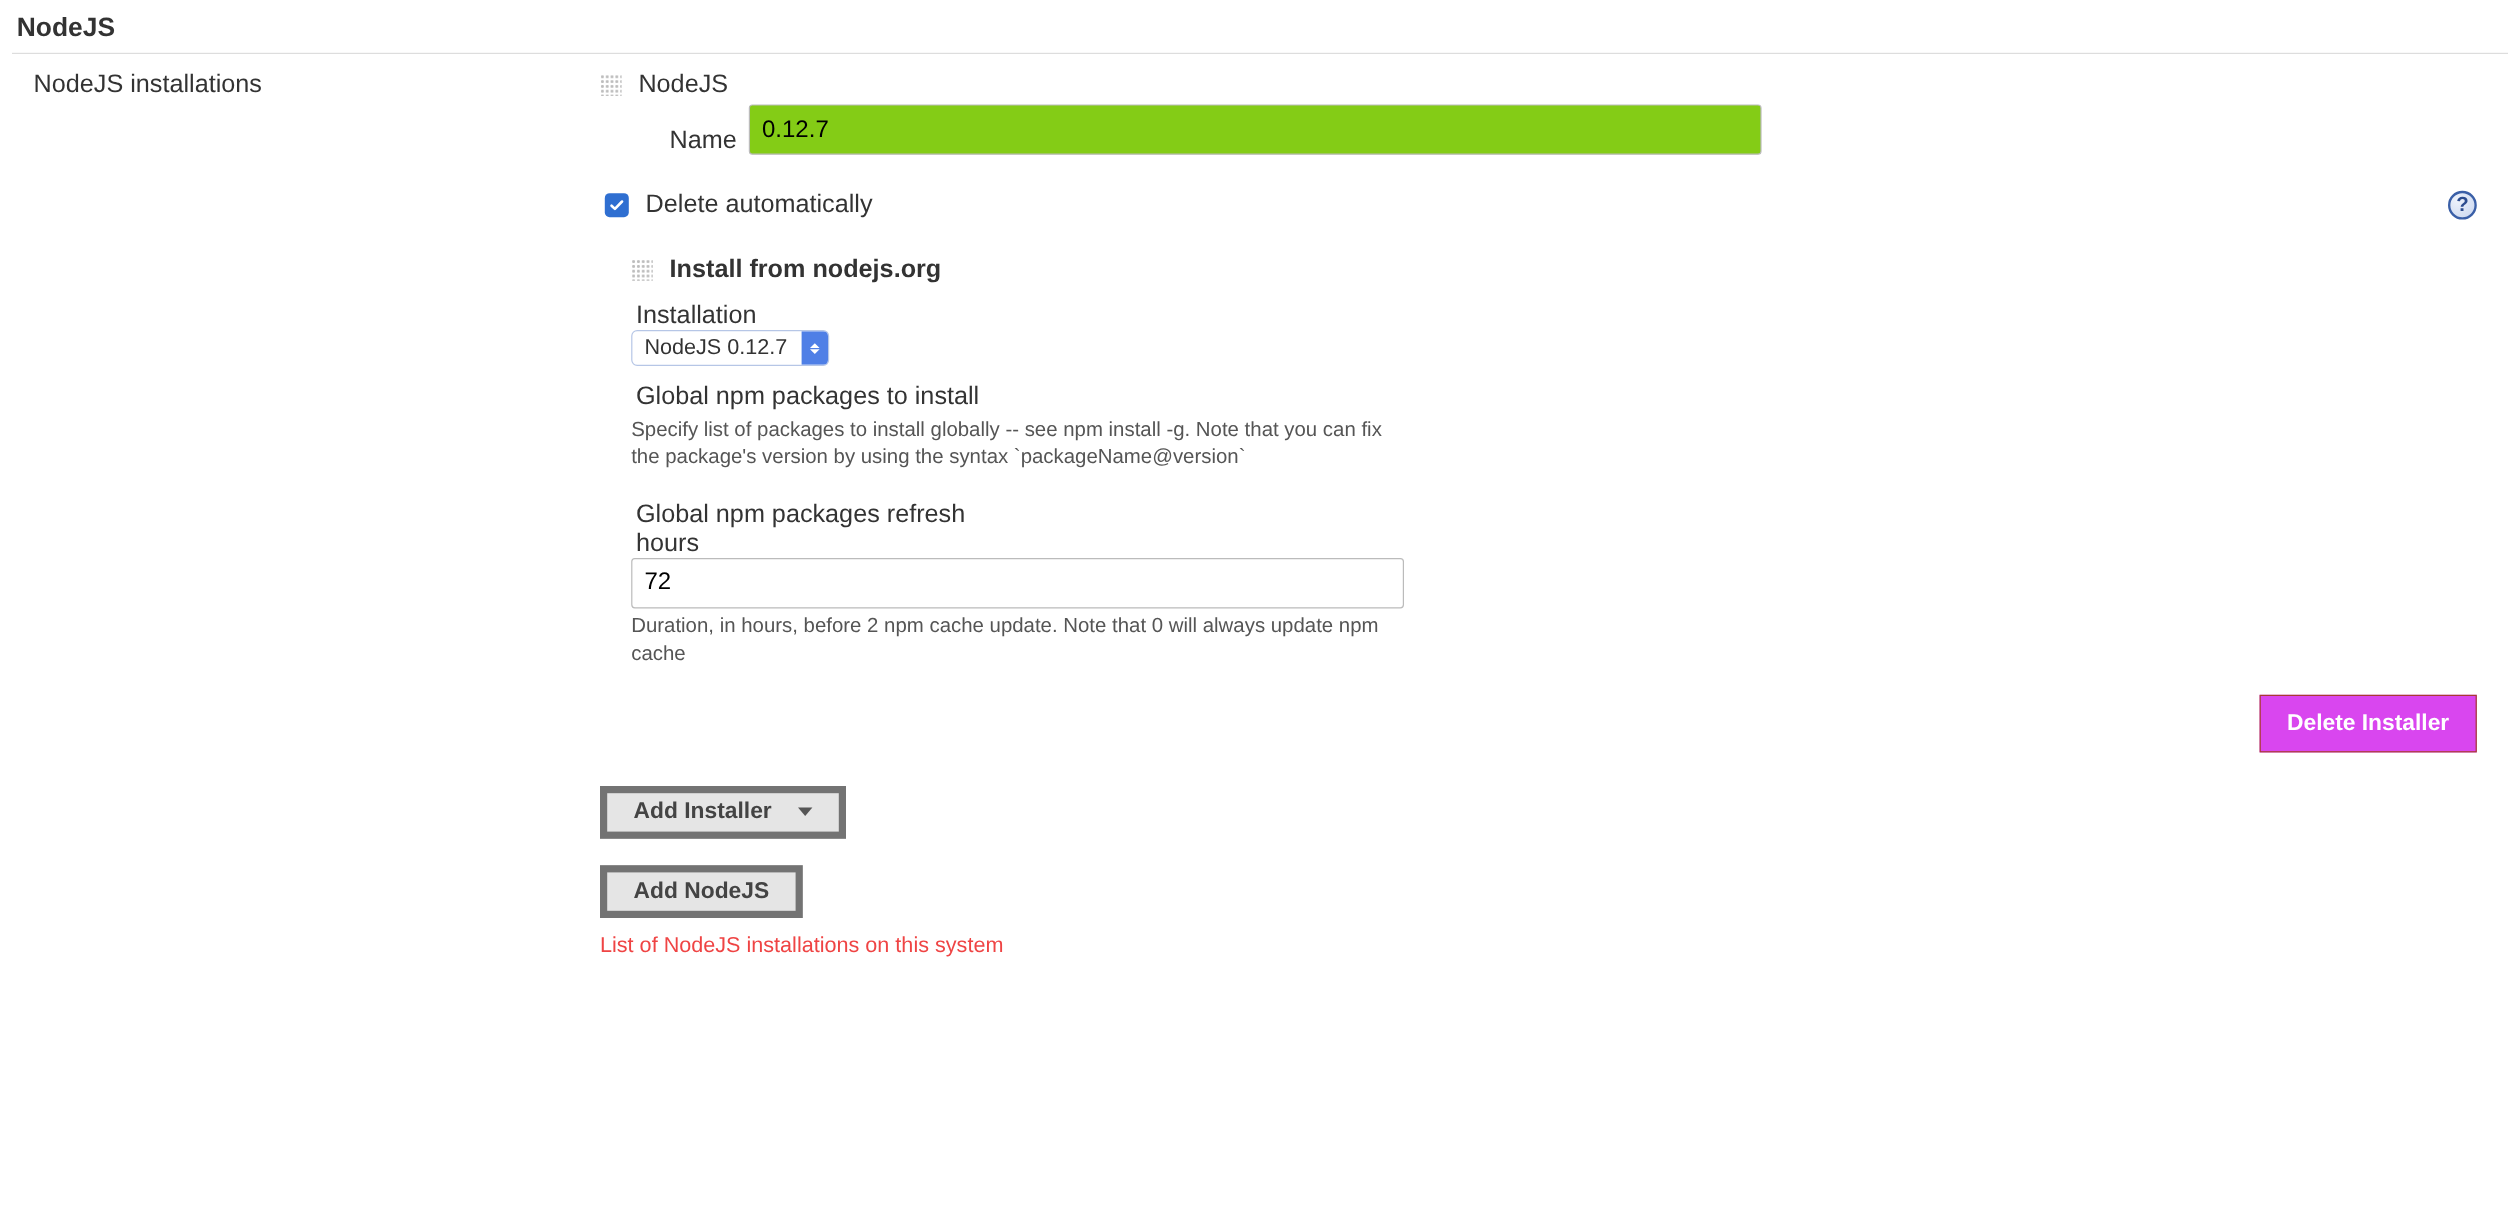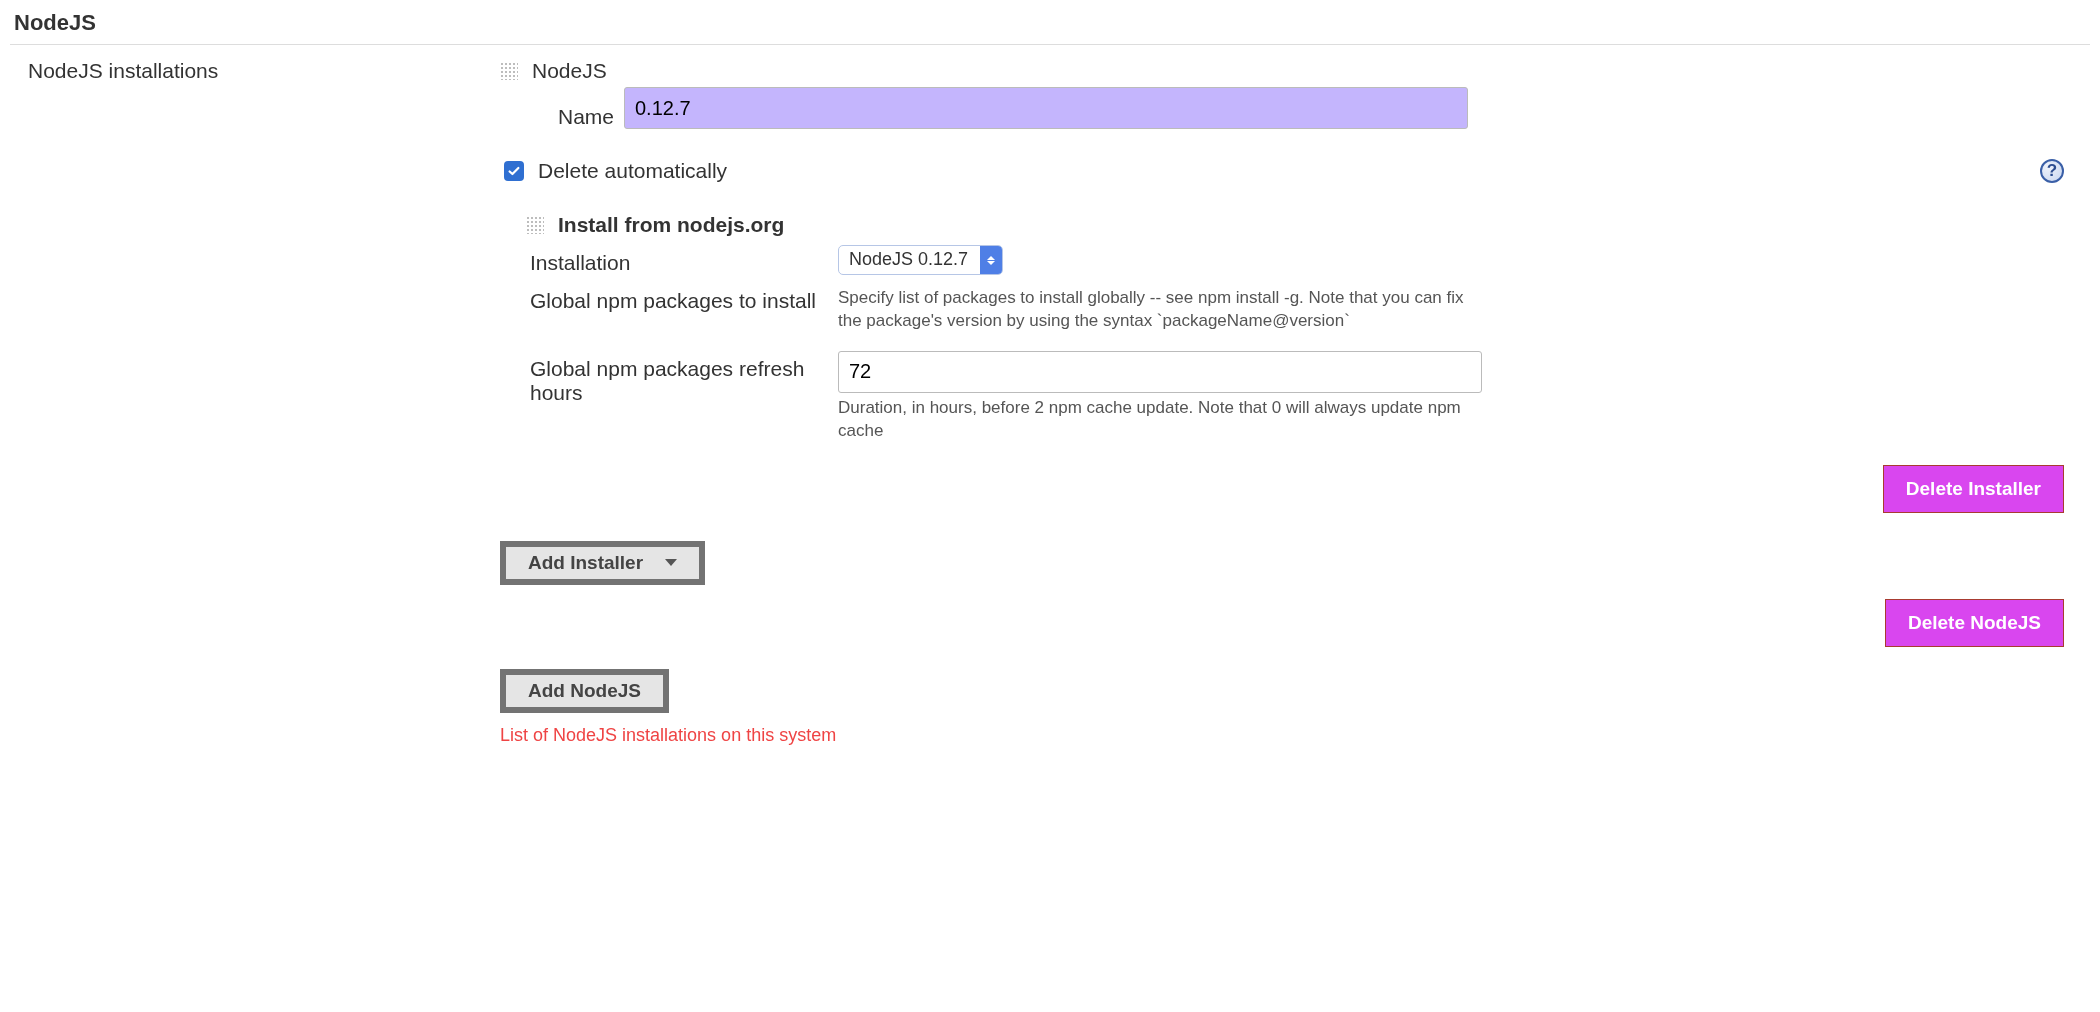--- a/index.html
+++ b/index.html
@@ -62,21 +62,21 @@
   }
   .form-input-col { flex: 1; }
   input[type=text].txt {
     width: 100%;
     max-width: 844px;
     height: 42px;
     padding: 6px 10px;
     font-size: 20px;
     border: 1px solid #bbb;
     border-radius: 3px;
-    background: #c4b5fd;
+    background: #84cc16;
   }
   .auto-row {
     display: flex;
     align-items: center;
     margin-top: 30px;
     margin-bottom: 30px;
   }
   .checkbox {
     width: 20px; height: 20px;
     border-radius: 4px;
@@ -102,20 +102,21 @@
     font-weight: 700;
     font-size: 17px;
     cursor: pointer;
     margin-right: 6px;
   }
   .indent-block { padding-left: 26px; }
   .sub-row {
     display: flex;
     align-items: flex-start;
     margin-top: 8px;
+    flex-direction: column;
   }
   .sub-label {
     width: 312px;
     font-size: 21px;
     padding-top: 6px;
     padding-left: 4px;
   }
   .sub-input { flex: 1; max-width: 644px; }
   .sub-input input[type=text] {
     width: 100%;
@@ -272,23 +273,20 @@
       </div>
     </div>
 
     <div class="mt-large">
       <div class="btn small">
         <span>Add Installer</span>
         <span class="caret"></span>
       </div>
     </div>
 
-    <div class="right-align" style="margin-top:14px;">
-      <div class="btn danger">Delete NodeJS</div>
-    </div>
 
     <div class="mt-large" style="margin-top:22px;">
       <div class="btn small">Add NodeJS</div>
     </div>
 
     <div class="footer-note">List of NodeJS installations on this system</div>
 
   </div>
 </div>
 

